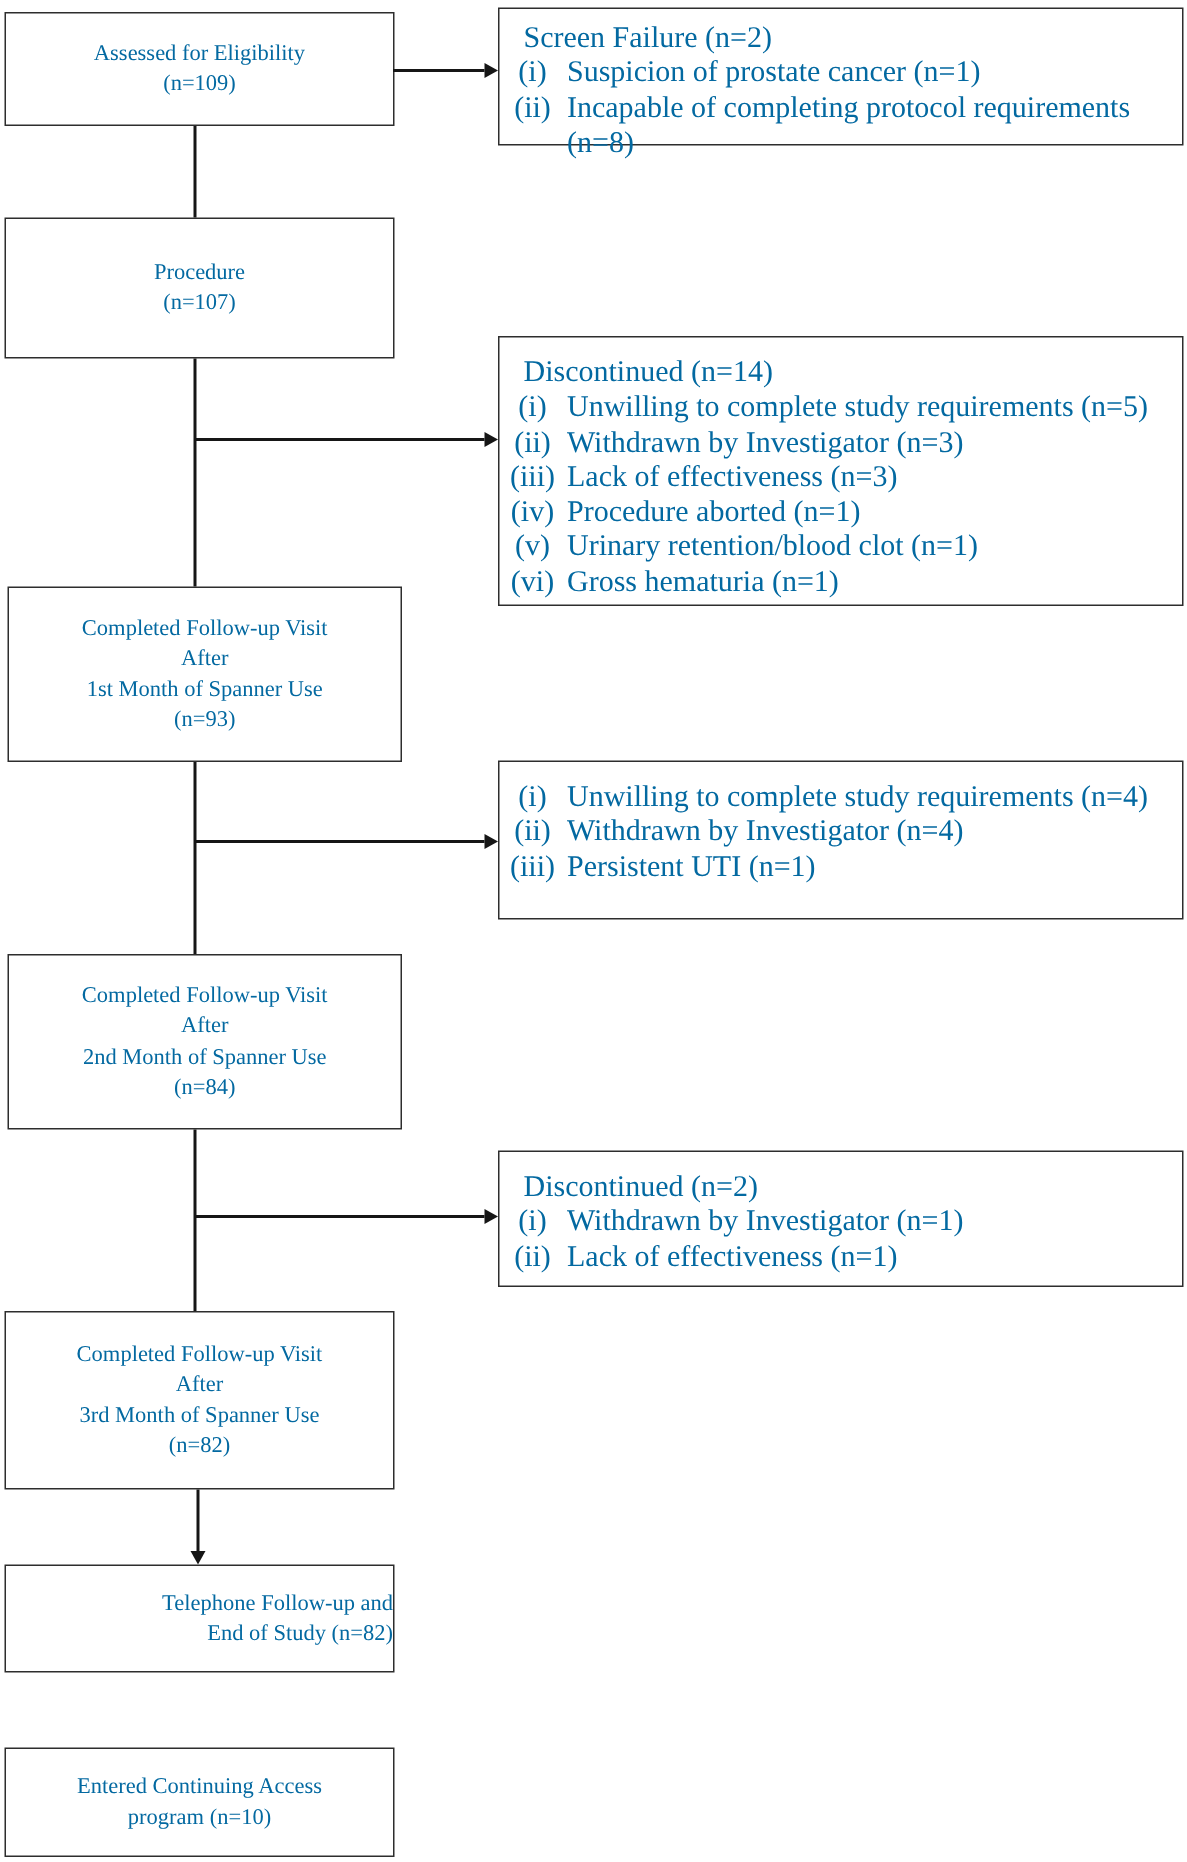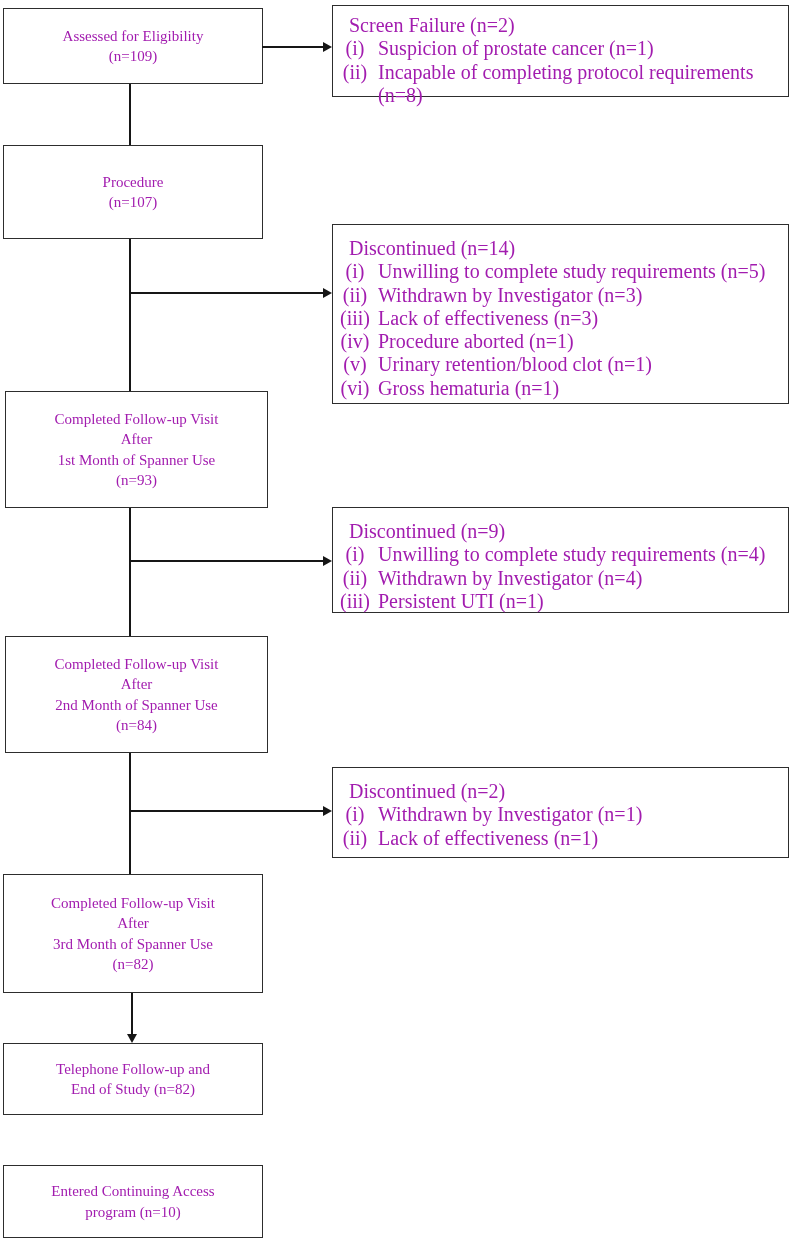--- a/index.html
+++ b/index.html
@@ -6,21 +6,21 @@
     margin: 0;
     padding: 0;
     background: #ffffff;
   }
   .canvas {
     position: relative;
     width: 791px;
     height: 1241px;
     background: #ffffff;
     font-family: "Liberation Serif", "DejaVu Serif", serif;
-    color: #a21caf;
+    color: #0369a1;
     overflow: hidden;
   }
   
   .box {
     position: absolute;
     border: 1.5px solid #2d2d2d;
     background: #ffffff;
     box-sizing: border-box;
   }
   .main-box {
@@ -32,21 +32,21 @@
     justify-content: center;
     text-align: center;
     font-size: 15px;
     line-height: 20.5px;
   }
   #b-assessed   { top: 8px;    height: 76px;  }
   #b-enrolled   { top: 145px;  height: 94px;  }
   #b-month1     { top: 391px;  height: 117px; left: 5px; width: 263px; }
   #b-month2     { top: 636px;  height: 117px; left: 5px; width: 263px; }
   #b-month3     { top: 874px;  height: 119px; }
-  #b-telephone  { top: 1043px; height: 72px;  }
+  #b-telephone  { top: 1043px; height: 72px; align-items: flex-end;  }
   #b-continuing { top: 1165px; height: 73px;  }
 
   .side-box {
     left: 332px;
     width: 457px;
     font-size: 20px;
     line-height: 23.3px;
     padding: 12px 8px 0 6px;
   }
   #s-screen { top: 5px;   height: 92px;  padding-top: 8px; }
@@ -184,21 +184,20 @@
       <span class="num">(v)</span>
       <span class="txt">Urinary retention/blood clot (n=1)</span>
     </div>
     <div class="side-item">
       <span class="num">(vi)</span>
       <span class="txt">Gross hematuria (n=1)</span>
     </div>
   </div>
 
   <div class="box side-box" id="s-disc9">
-    <div class="side-title">Discontinued (n=9)</div>
     <div class="side-item">
       <span class="num">(i)</span>
       <span class="txt">Unwilling to complete study requirements (n=4)</span>
     </div>
     <div class="side-item">
       <span class="num">(ii)</span>
       <span class="txt">Withdrawn by Investigator (n=4)</span>
     </div>
     <div class="side-item">
       <span class="num">(iii)</span>

